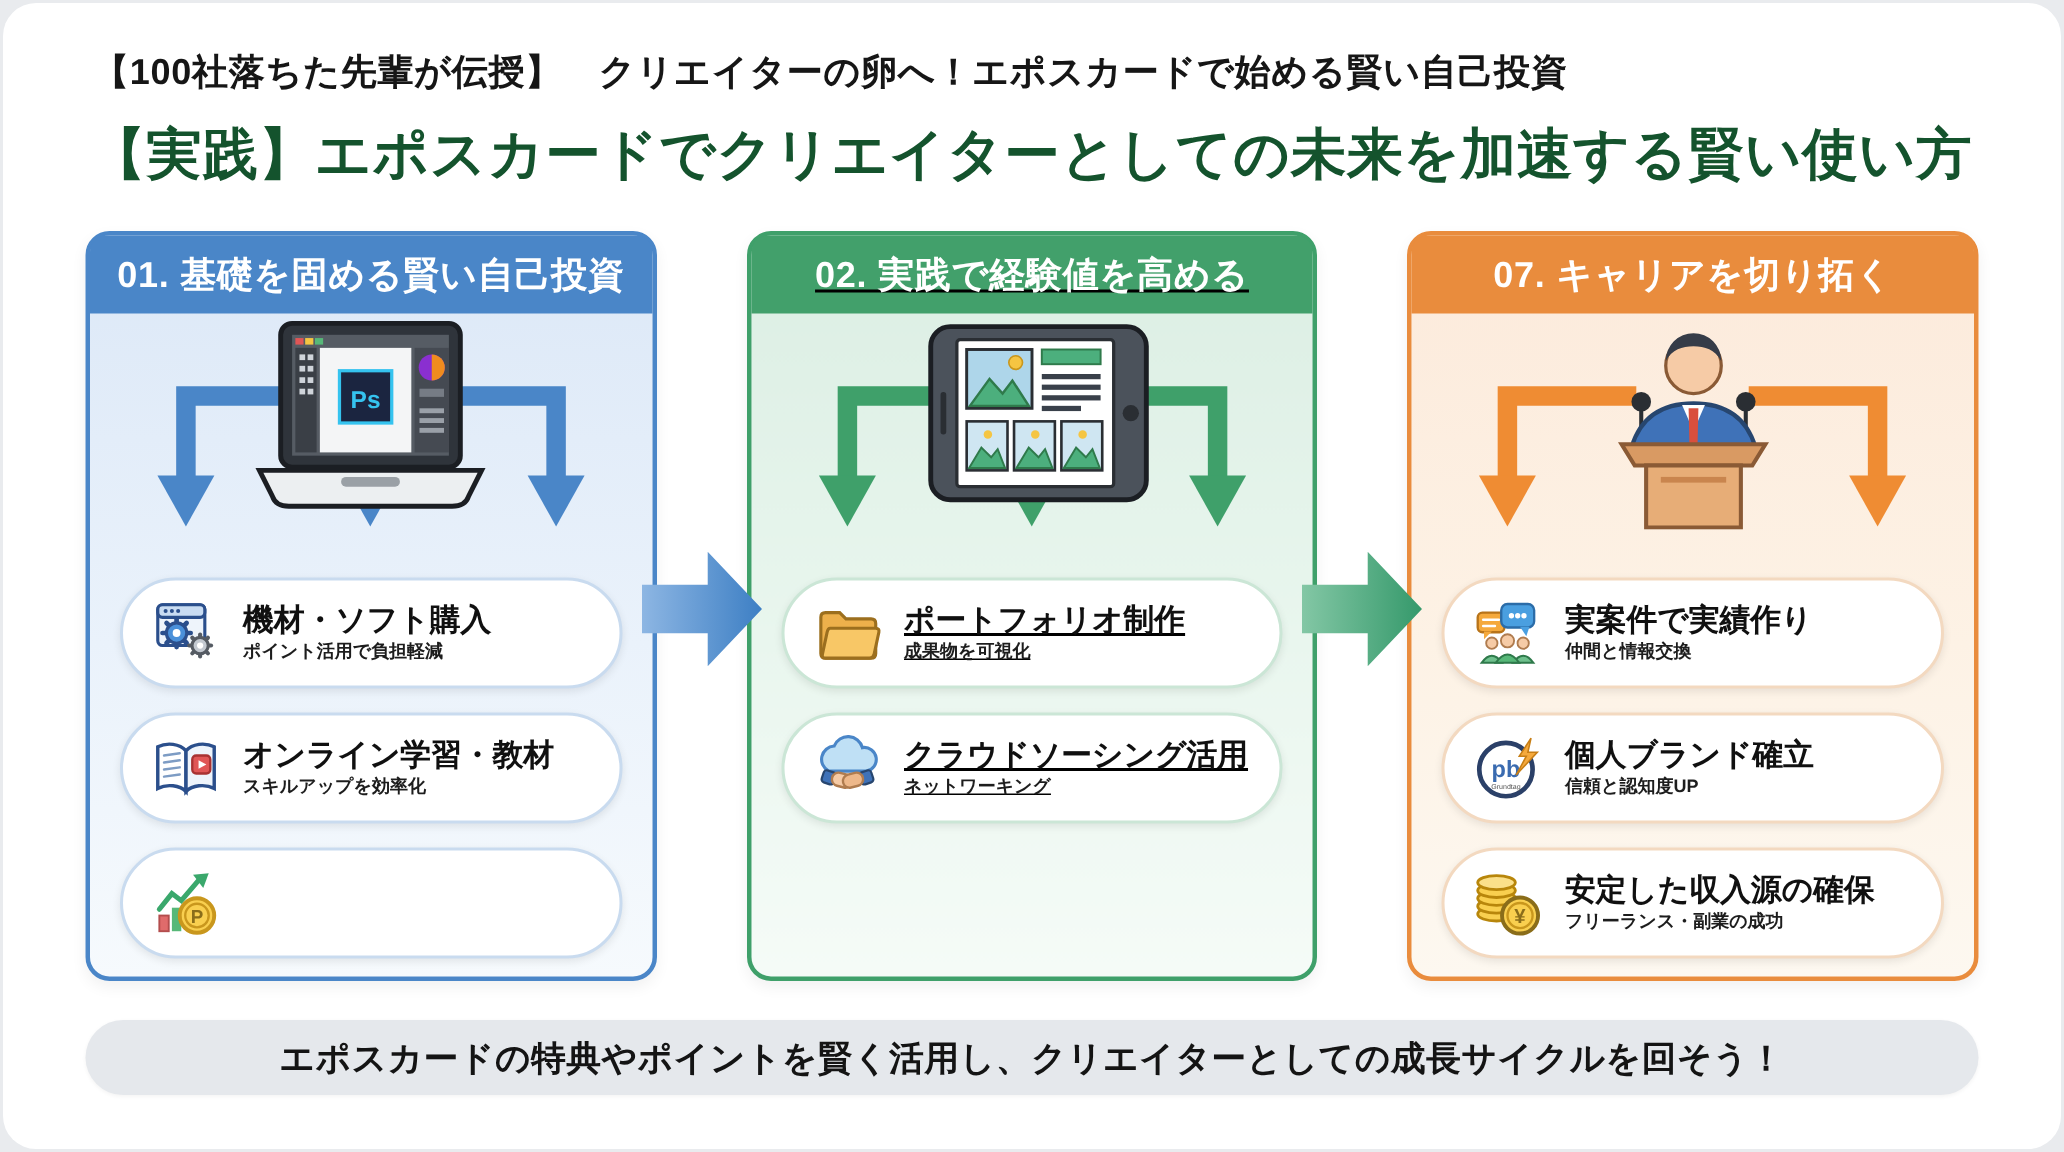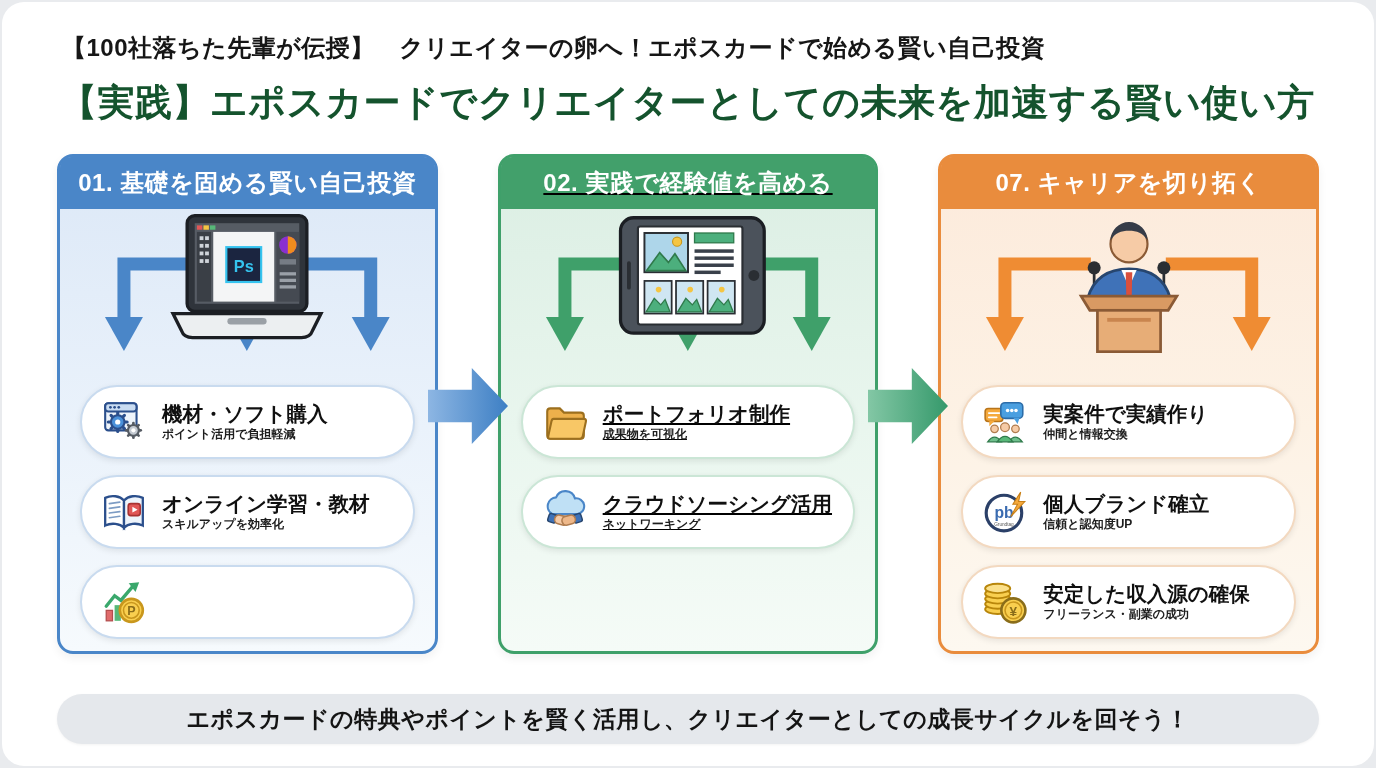--- a/index.html
+++ b/index.html
@@ -34,21 +34,21 @@
   .panel-orange .pill { border-color:#f3d9c0; }
   .pill-icon { width:48px; height:48px; flex:0 0 48px; display:flex; align-items:center; justify-content:center; }
   .pill-icon svg { width:46px; height:46px; }
   .pill-text { display:flex; flex-direction:column; gap:2px; }
   .pill-title { font-size:20.5px; font-weight:800; color:#101010; line-height:1.15; }
   .pill-sub { font-size:12px; font-weight:700; color:#1d1d1d; line-height:1.15; }
 
   .connector { flex:0 0 80px; margin:205px -10px 0; z-index:3; display:flex; justify-content:center; }
   .connector svg { width:80px; height:94px; }
 
-  .footer-bar { margin:40px 55px 0; height:50px; background:#e5e8ec; border-radius:26px; display:flex; align-items:center; justify-content:center; font-size:23px; font-weight:800; color:#141414; letter-spacing:.5px; box-shadow:0 1px 3px rgba(0,0,0,.05); }
+  .footer-bar { margin:26px 55px 0; height:50px; background:#e5e8ec; border-radius:26px; display:flex; align-items:center; justify-content:center; font-size:23px; font-weight:800; color:#141414; letter-spacing:.5px; box-shadow:0 1px 3px rgba(0,0,0,.05); }
 
   svg text { font-family:"Liberation Sans","DejaVu Sans",sans-serif; }
 </style>
 </head>
 <body>
 
 <div class="card">
   <div class="kicker">【100社落ちた先輩が伝授】　クリエイターの卵へ！エポスカードで始める賢い自己投資</div>
   <div class="page-title">【実践】エポスカードでクリエイターとしての未来を加速する賢い使い方</div>
 

